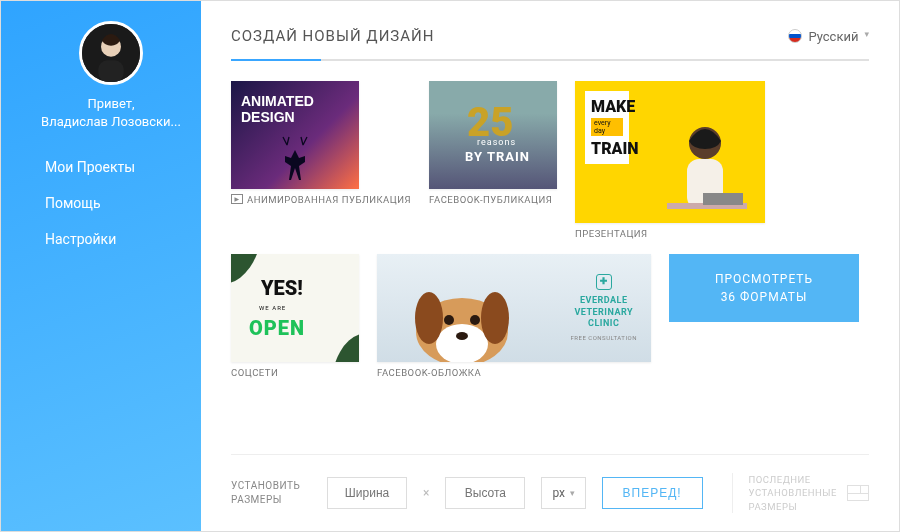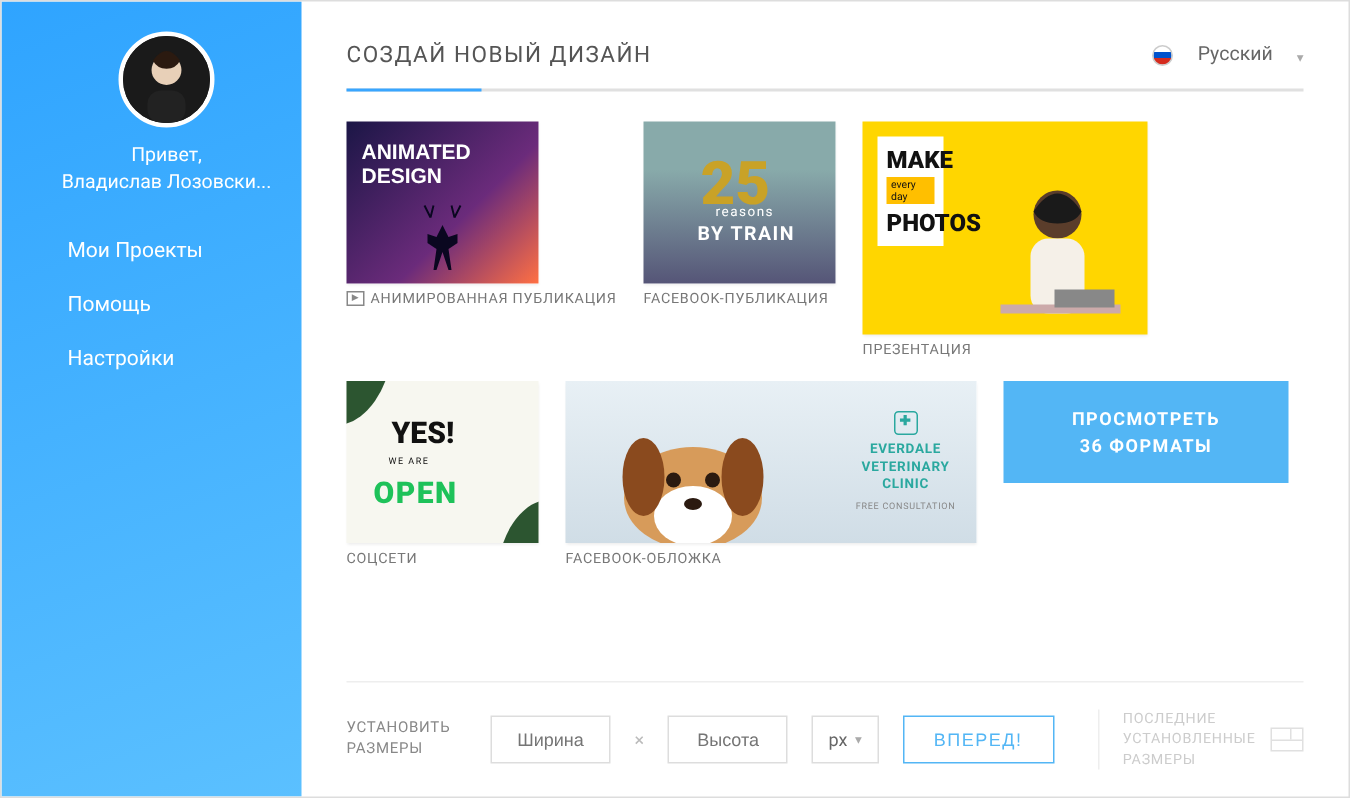--- a/index.html
+++ b/index.html
@@ -61,21 +61,21 @@
     display: flex;
     align-items: center;
     justify-content: space-between;
   }
   .title {
     font-size: 15px;
     color: #555;
     letter-spacing: 1px;
   }
   .lang {
-    display: flex; align-items: flex-end; gap: 16px;
+    display: flex; align-items: flex-start; gap: 6px;
     color: #666; font-size: 13px; cursor: pointer;
   }
   .flag {
     width: 14px; height: 14px; border-radius: 50%;
     background: linear-gradient(#fff 33%, #0052cc 33%, #0052cc 66%, #d52b1e 66%);
     border: 1px solid #ccc;
   }
   .chev { font-size: 9px; color: #aaa; }
   .underline {
     height: 2px; background: #e0e0e0; margin-top: 14px; position: relative;
@@ -119,21 +119,21 @@
     position: relative;
     overflow: hidden;
   }
   
   .t-anim { width: 128px; height: 108px; }
   .t-fb-post { width: 128px; height: 108px; padding-left: 40px; }
   .t-insta { width: 128px; height: 108px; }
   .t-pres { width: 190px; height: 142px; }
   .t-social { width: 128px; height: 108px; }
   .t-fbcover { width: 274px; height: 108px; }
-  .cta-col { width: 190px; display: flex; flex-direction: column; gap: 10px; font-weight: bold; }
+  .cta-col { width: 190px; display: flex; flex-direction: column; gap: 10px; }
 
   .cta {
     background: #53b6f5;
     color: #fff;
     text-align: center;
     padding: 16px 10px;
     font-size: 12px;
     letter-spacing: 1px;
     cursor: pointer;
     line-height: 1.5;
@@ -299,21 +299,21 @@
           </div>
           <div class="card-label">FACEBOOK-ПУБЛИКАЦИЯ</div>
         </div>
 
 
         <div class="card">
           <div class="thumb t-pres">
             <div class="paper">
               <div class="l1">MAKE</div>
               <div class="l2">every day</div>
-              <div class="l3">PHOTOS</div>
+              <div class="l3">TRAIN</div>
             </div>
             <svg class="woman" width="100" height="110" viewBox="0 0 100 110">
               <circle cx="48" cy="30" r="16" fill="#5a3d2b"></circle>
               <path d="M32 28 q16 -24 32 0 q-4 8 -16 8 q-12 0 -16 -8" fill="#1a1a1a"></path>
               <rect x="30" y="46" width="36" height="50" rx="12" fill="#f5f0e8"></rect>
               <rect x="10" y="90" width="80" height="6" fill="#caa"></rect>
               <rect x="46" y="80" width="40" height="12" fill="#888"></rect>
             </svg>
           </div>
           <div class="card-label">ПРЕЗЕНТАЦИЯ</div>

